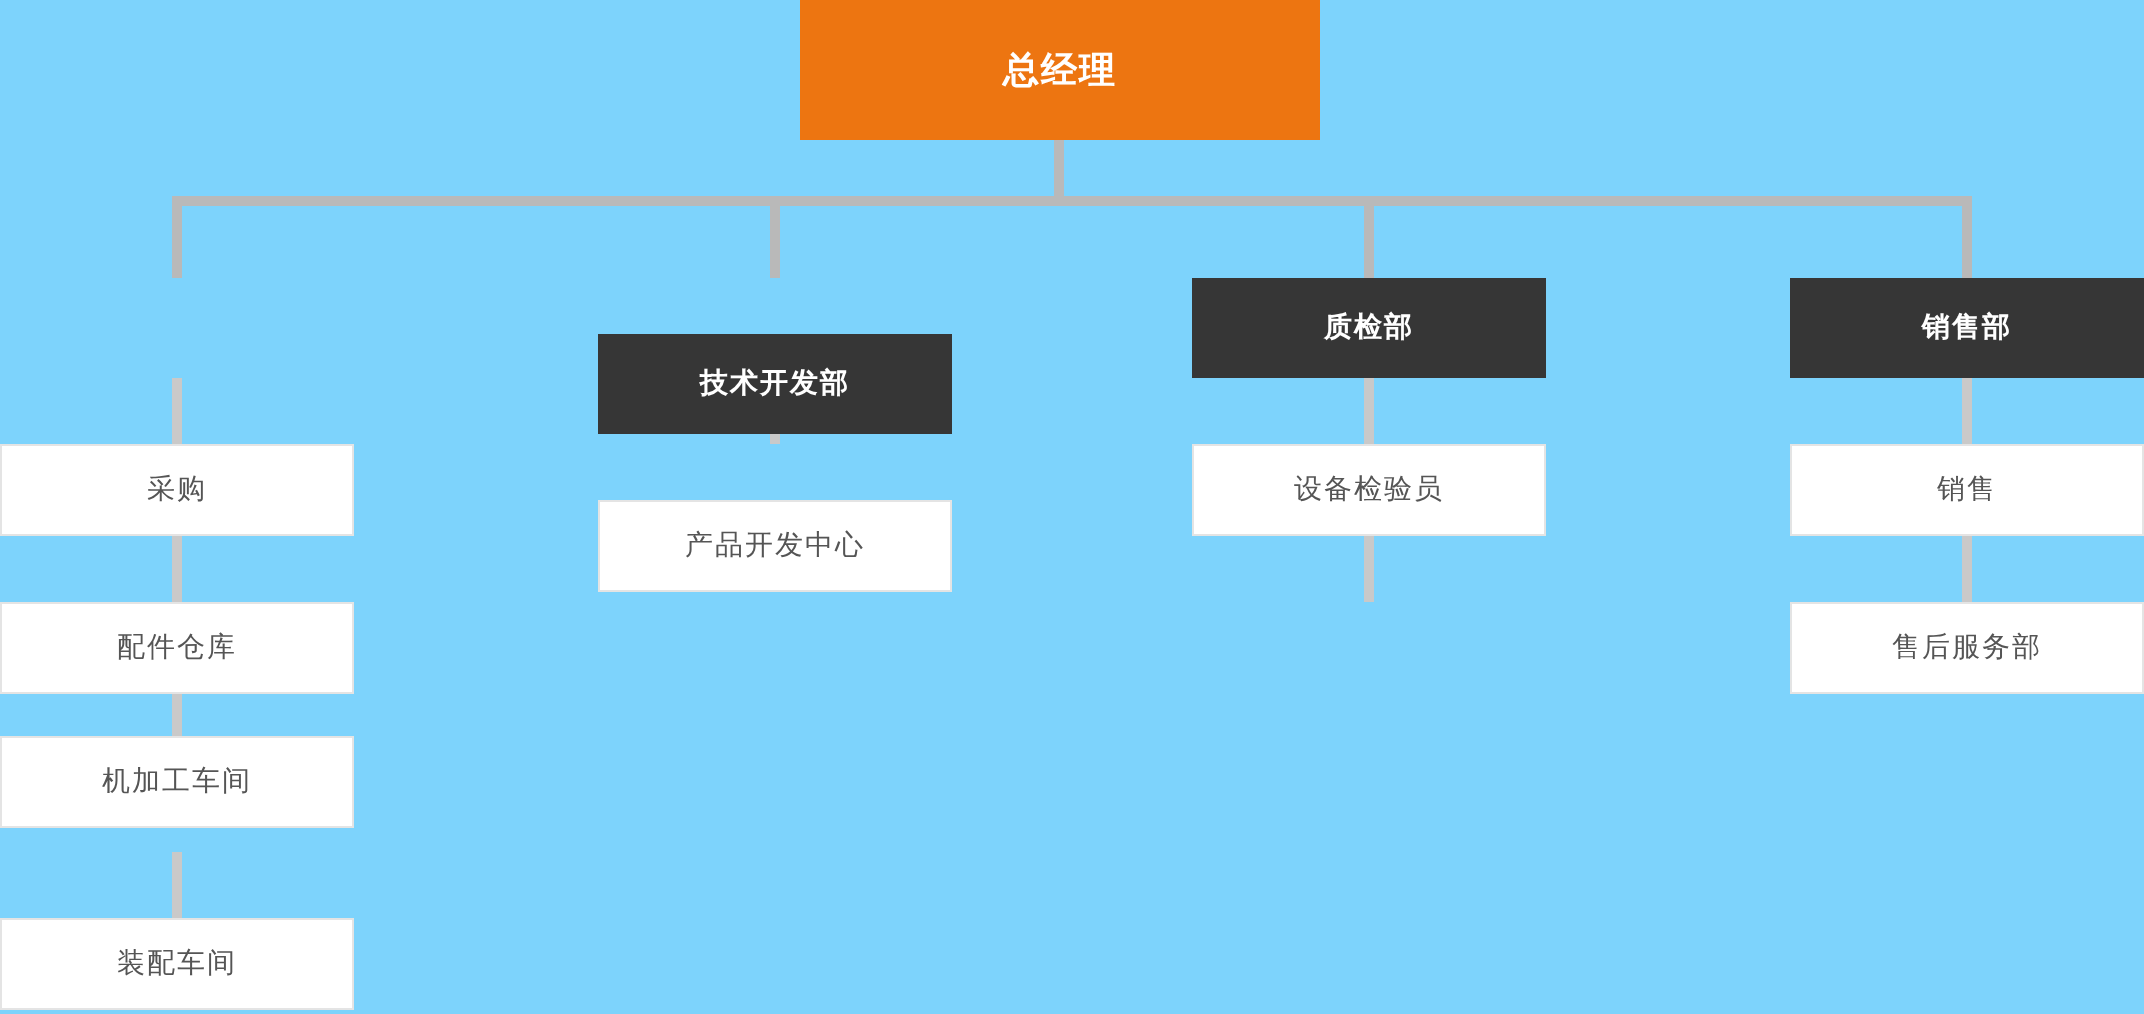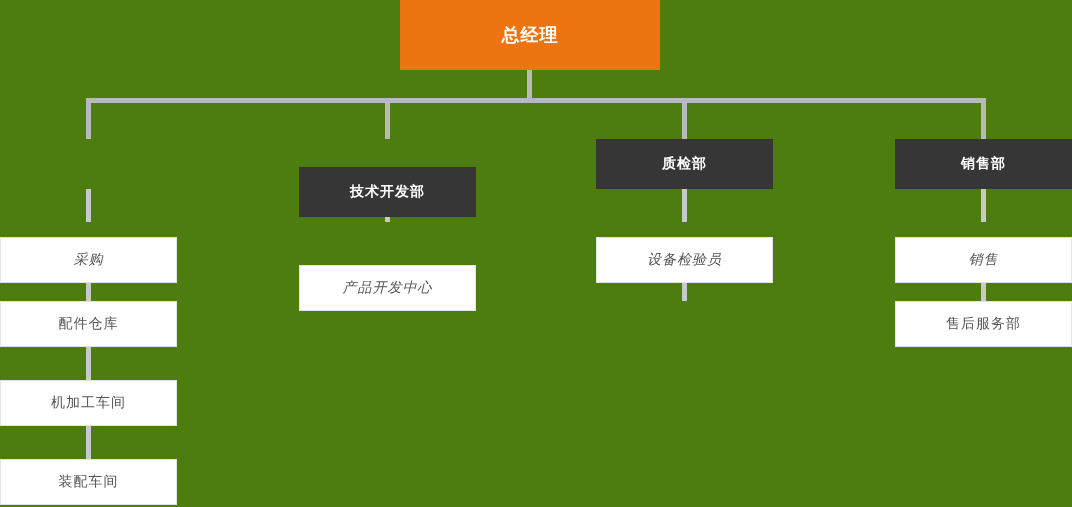--- a/index.html
+++ b/index.html
@@ -4,21 +4,21 @@
 <style>
   html, body {
     margin: 0;
     padding: 0;
     background: #ffffff;
   }
   .canvas {
     position: relative;
     width: 1072px;
     height: 507px;
-    background: #4d7c0f;
+    background: #7dd3fc;
     font-family: "Liberation Sans", "DejaVu Sans", sans-serif;
     overflow: hidden;
   }
   .line {
     position: absolute;
     background: #b9b9b9;
   }
   .subline {
     position: absolute;
     background: #c9c9c9;
@@ -67,23 +67,23 @@
     align-items: center;
     justify-content: center;
     letter-spacing: 1px;
   }
   
   .col1 { left: 0px; }
   .col2 { left: 299px; margin-top: 28px; }
   .col3 { left: 596px; }
   .col4 { left: 895px; }
   
-  .row1 { top: 237px; font-style: italic; }
+  .row1 { top: 222px; }
   .row2 { top: 301px; }
-  .row3 { top: 380px; }
+  .row3 { top: 368px; }
   .row4 { top: 459px; }
   
   .cline1 { left: 86px; }
   .cline2 { left: 385px; }
   .cline3 { left: 682px; }
   .cline4 { left: 981px; }
   
   .gap0 { top: 189px; }
   .gap1 { top: 268px; }
   .gap2 { top: 347px; }

